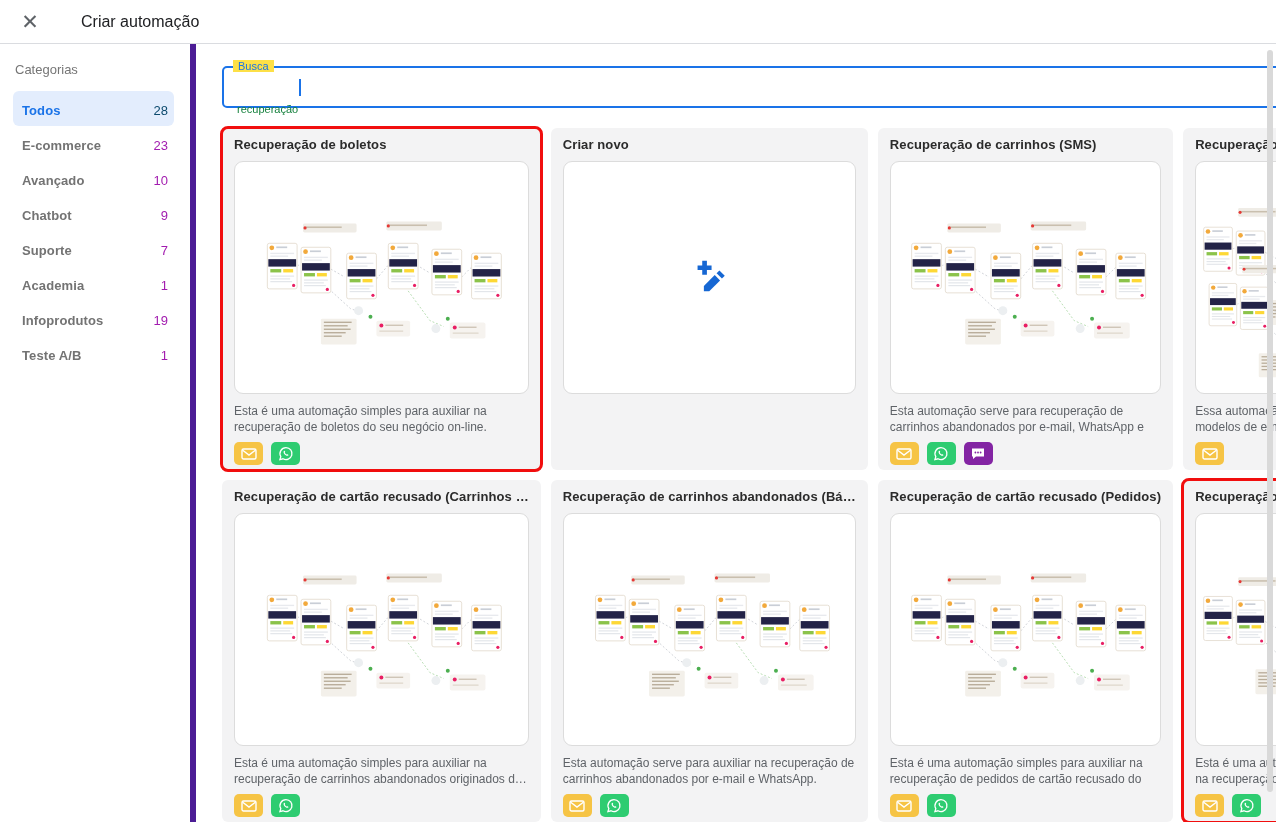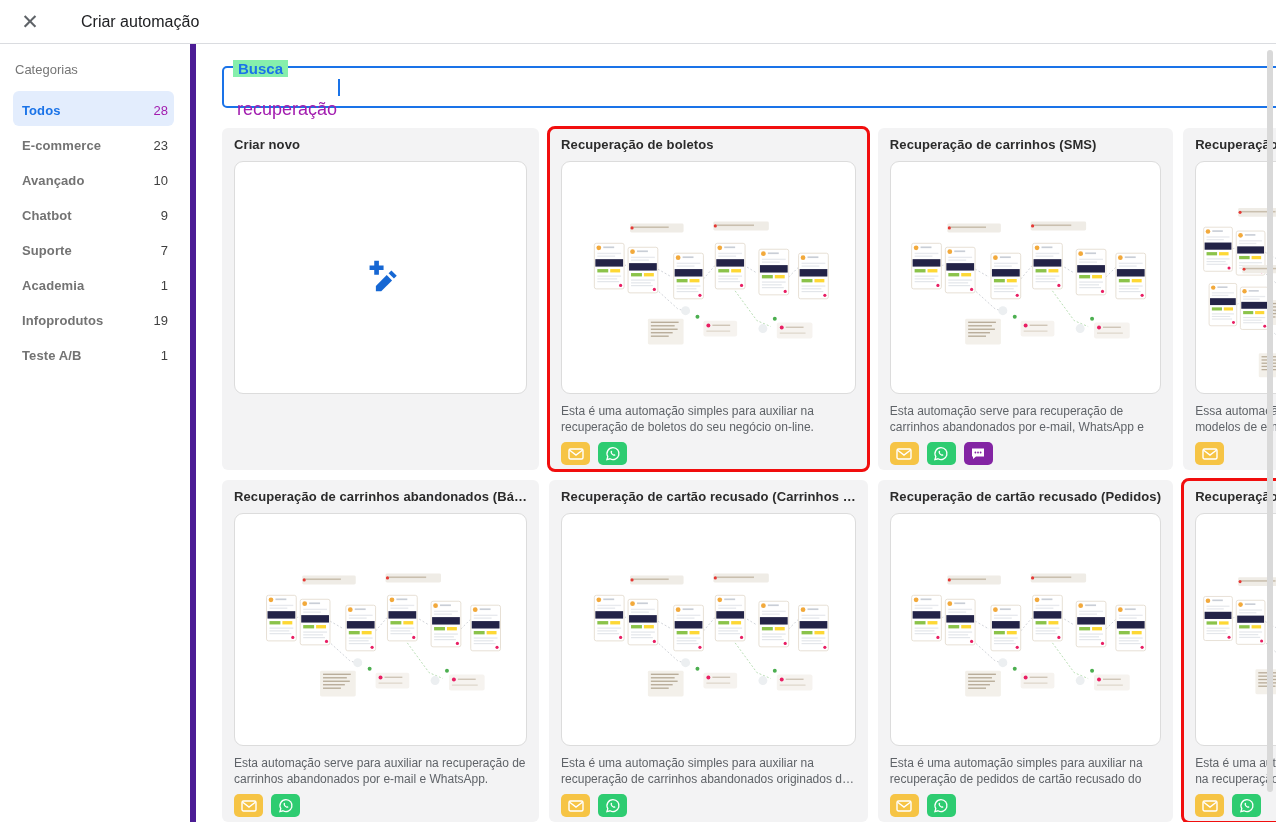--- a/index.html
+++ b/index.html
@@ -15,31 +15,31 @@
              font-size:21px; line-height:21px; text-align:center; font-weight:400; }
   .header-title { margin-left:40px; font-size:16px; color:#202124; }
   
   .main { display:flex; height:778px; }
   .sidebar { width:196px; flex:0 0 196px; border-right:6px solid #4c1d95; padding-top:12px; }
   .cat-title { font-size:13px; color:#757575; padding:6px 0 14px 15px; }
   .cat-item { height:35px; margin:0 16px 0 13px; padding:4px 6px 0 9px; border-radius:6px;
               display:flex; align-items:center; justify-content:space-between;
               font-size:13px; cursor:pointer; }
   .cat-item .lab { color:#737373; font-weight:600; letter-spacing:.1px; }
-  .cat-item .cnt { color:#404040; font-weight:400; }
+  .cat-item .cnt { color:#a21caf; font-weight:400; }
   .cat-item.selected { background:#e3edfd; }
   .cat-item.selected .lab { color:#1a73e8; }
-  .cat-item.selected .cnt { color:#a21caf; }
+  .cat-item.selected .cnt { color:#0c4a6e; }
   .content { flex:1; padding:22px 18px 0 26px; background:#fff; }
   
   .search-field { position:relative; height:42px; border:2px solid #1a73e8; border-radius:5px;
                   display:flex; align-items:center; padding:0 12px 0 13px; background:#fff; }
-  .search-label { position:absolute; top:-8px; left:9px; background:#86efac; padding:0 5px;
-                  font-size:15px; color:#1a73e8;font-weight:bold; }
-  .search-text { font-size:18px; color:#a21caf;margin-top:44px; }
+  .search-label { position:absolute; top:-8px; left:9px; background:#fde047; padding:0 5px;
+                  font-size:11px; color:#1a73e8; }
+  .search-text { font-size:11px; color:#15803d;margin-top:44px; }
   .caret { display:inline-block; width:1.5px; height:17px; background:#1a73e8;
            vertical-align:text-bottom; margin-left:1px; animation:blink 1s steps(1) infinite; }
   @keyframes blink { 50% { opacity:0; } }
   .search-spacer { flex:1; }
   
   .grid { margin-top:20px; display:grid; grid-template-columns:repeat(4,1fr); gap:10px; }
   .card { height:342px; background:#f3f3f4; border-radius:6px; padding:9px 12px 10px; cursor:pointer; }
   .card.highlighted { outline:3px solid #f10e0e; outline-offset:-1px; }
   .card-title { font-size:13px; font-weight:700; color:#2b2b2b; white-space:nowrap;
                 overflow:hidden; letter-spacing:.1px; }
@@ -185,53 +185,53 @@
     <div class="search-field">
       <span class="search-label">Busca</span>
       <span class="search-text">recuperação</span>
         <span class="caret"></span>
       <span class="search-spacer"></span>
 
     </div>
 
     <div class="grid">
 
+      <div class="card highlighted">
+        <div class="card-title">Recuperação de boletos</div>
+        <div class="thumb">
+          <svg class="flow" viewBox="0 0 246 233">
+              <use href="#flow-pattern"></use>
+            </svg>
+        </div>
+        <div class="card-desc">Esta é uma automação simples para auxiliar na recuperação de boletos do seu negócio on-line.</div>
+        <div class="chips">
+          <span class="chip email">
+              <svg width="16" height="14" viewBox="0 0 16 14">
+                <use href="#chip-email-icon"></use>
+              </svg>
+            </span>
+          <span class="chip whatsapp">
+              <svg width="16" height="16" viewBox="0 0 16 16">
+                <use href="#chip-whatsapp-icon"></use>
+              </svg>
+            </span>
+        </div>
+      </div>
+
       <div class="card">
         <div class="card-title">Criar novo</div>
         <div class="create-box">
           <svg width="42" height="42" viewBox="0 0 36 36">
             <path d="M12.2 3.2h4v4h4v4h-4v4h-4v-4h-4v-4h4z" fill="#1667d3"></path>
             <path d="M13.6 24.8l9.3-9.3 4.6 4.6-9.3 9.3h-4.6z" fill="#1667d3"></path>
             <path d="M24.5 13.9l2.4-2.4 4.6 4.6-2.4 2.4z" fill="#1667d3"></path>
           </svg>
         </div>
       </div>
 
-      <div class="card highlighted">
-        <div class="card-title">Recuperação de boletos</div>
-        <div class="thumb">
-          <svg class="flow" viewBox="0 0 246 233">
-              <use href="#flow-pattern"></use>
-            </svg>
-        </div>
-        <div class="card-desc">Esta é uma automação simples para auxiliar na recuperação de boletos do seu negócio on-line.</div>
-        <div class="chips">
-          <span class="chip email">
-              <svg width="16" height="14" viewBox="0 0 16 14">
-                <use href="#chip-email-icon"></use>
-              </svg>
-            </span>
-          <span class="chip whatsapp">
-              <svg width="16" height="16" viewBox="0 0 16 16">
-                <use href="#chip-whatsapp-icon"></use>
-              </svg>
-            </span>
-        </div>
-      </div>
-
       <div class="card">
         <div class="card-title">Recuperação de carrinhos (SMS)</div>
         <div class="thumb">
           <svg class="flow" viewBox="0 0 246 233">
               <use href="#flow-pattern"></use>
             </svg>
         </div>
         <div class="card-desc">Esta automação serve para recuperação de carrinhos abandonados por e-mail, WhatsApp e SMS.</div>
         <div class="chips">
           <span class="chip email">
@@ -264,49 +264,49 @@
         <div class="chips">
           <span class="chip email">
               <svg width="16" height="14" viewBox="0 0 16 14">
                 <use href="#chip-email-icon"></use>
               </svg>
             </span>
         </div>
       </div>
 
       <div class="card">
+        <div class="card-title">Recuperação de cartão recusado (Carrinhos …</div>
+        <div class="thumb">
+          <svg class="flow" viewBox="0 0 246 233">
+              <use href="#flow-pattern"></use>
+            </svg>
+        </div>
+        <div class="card-desc">Esta é uma automação simples para auxiliar na recuperação de carrinhos abandonados originados d…</div>
+        <div class="chips">
+          <span class="chip email">
+              <svg width="16" height="14" viewBox="0 0 16 14">
+                <use href="#chip-email-icon"></use>
+              </svg>
+            </span>
+          <span class="chip whatsapp">
+              <svg width="16" height="16" viewBox="0 0 16 16">
+                <use href="#chip-whatsapp-icon"></use>
+              </svg>
+            </span>
+        </div>
+      </div>
+
+      <div class="card">
         <div class="card-title">Recuperação de carrinhos abandonados (Bá…</div>
         <div class="thumb">
           <svg class="flow" viewBox="0 0 246 233">
               <use href="#flow-pattern"></use>
             </svg>
         </div>
         <div class="card-desc">Esta automação serve para auxiliar na recuperação de carrinhos abandonados por e-mail e WhatsApp.</div>
-        <div class="chips">
-          <span class="chip email">
-              <svg width="16" height="14" viewBox="0 0 16 14">
-                <use href="#chip-email-icon"></use>
-              </svg>
-            </span>
-          <span class="chip whatsapp">
-              <svg width="16" height="16" viewBox="0 0 16 16">
-                <use href="#chip-whatsapp-icon"></use>
-              </svg>
-            </span>
-        </div>
-      </div>
-
-      <div class="card">
-        <div class="card-title">Recuperação de cartão recusado (Carrinhos …</div>
-        <div class="thumb">
-          <svg class="flow" viewBox="0 0 246 233">
-              <use href="#flow-pattern"></use>
-            </svg>
-        </div>
-        <div class="card-desc">Esta é uma automação simples para auxiliar na recuperação de carrinhos abandonados originados d…</div>
         <div class="chips">
           <span class="chip email">
               <svg width="16" height="14" viewBox="0 0 16 14">
                 <use href="#chip-email-icon"></use>
               </svg>
             </span>
           <span class="chip whatsapp">
               <svg width="16" height="16" viewBox="0 0 16 16">
                 <use href="#chip-whatsapp-icon"></use>
               </svg>

